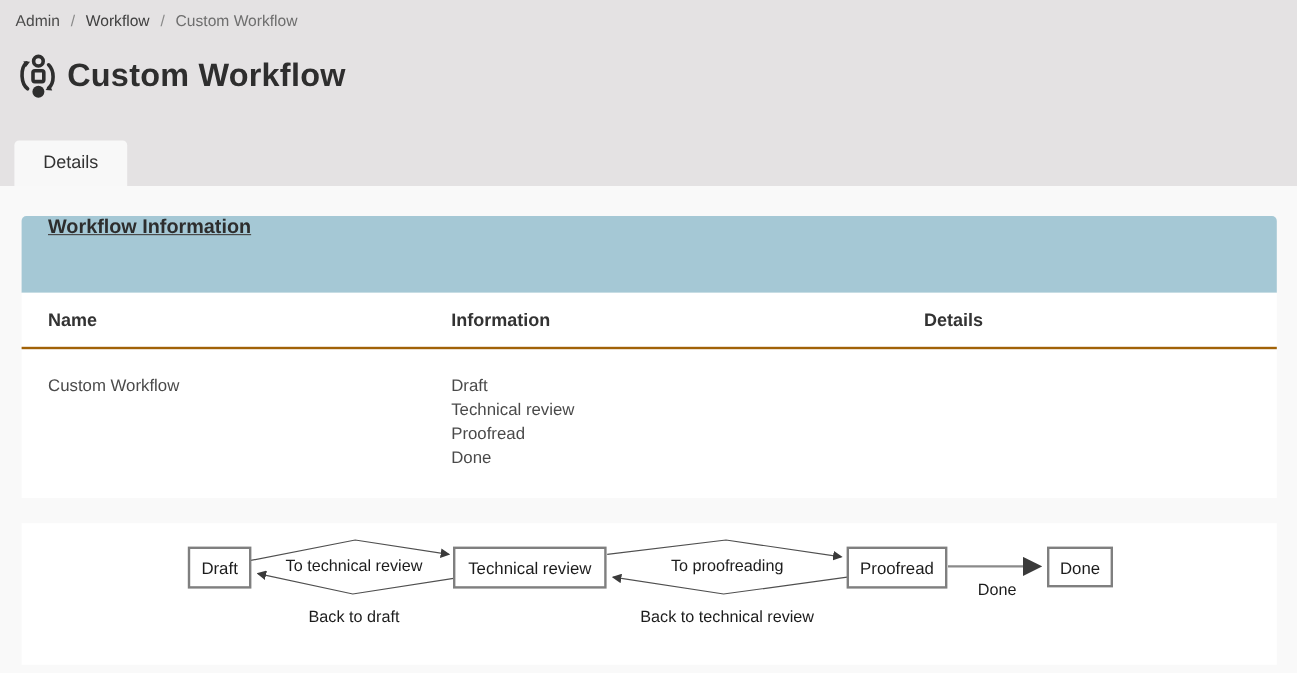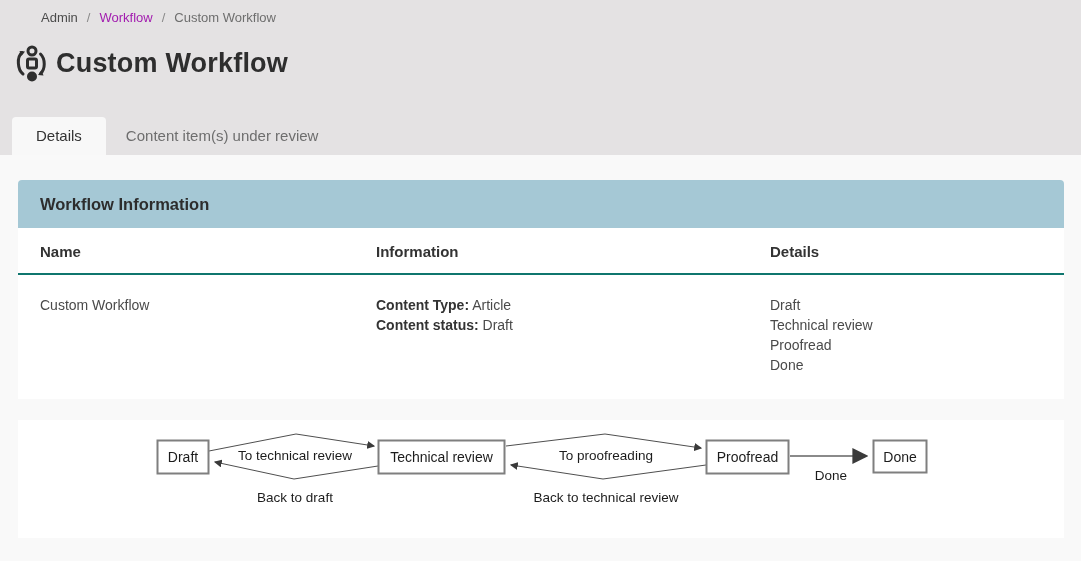--- a/index.html
+++ b/index.html
@@ -17,24 +17,23 @@
     height: 155px;
     background: #e4e2e3;
   }
   .breadcrumb {
     padding: 10px 0 0 13px;
     font-size: 13px;
     color: #4b4b4b;
     display: flex;
     align-items: center;
     gap: 9px;
-    margin-left: 28px;
   }
   .bc-sep { color: #8a8a8a; }
-  .bc-link { color: #a21caf; text-decoration: none; cursor: pointer; }
+  .bc-link { color: #404040; text-decoration: none; cursor: pointer; }
   .bc-current { color: #6e6e6e; }
   .title-row {
     display: flex;
     align-items: center;
     gap: 9px;
     margin: 18px 0 0 11px;
   }
   .title-icon { width: 36px; height: 40px; display: inline-block; flex: 0 0 auto; }
   h1.page-title {
     font-size: 27px;
@@ -62,39 +61,40 @@
     color: #333333;
     border-radius: 4px 4px 0 0;
     padding: 0 24px;
   }
 
   
   .content { padding: 25px 17px 0 18px; }
   .panel { width: 1046px; margin-bottom: 21px; }
   .panel-header {
     background: #a5c8d5;
-    height: 48px;
+    height: 64px;
     border-radius: 4px 4px 0 0;
     padding: 0 22px;
     display: flex;
-    align-items: center;
+    align-items: flex-start;
+    text-decoration: underline;
   }
   .panel-header h2 {
     font-size: 16.5px;
     font-weight: bold;
     color: #2d2d2d;
   }
   .panel-body { background: #ffffff; }
 
   .grid3 {
     display: grid;
     grid-template-columns: 336px 394px 1fr;
     padding: 0 22px;
   }
-  .thead-row { border-bottom: 2px solid #0f766e; }
+  .thead-row { border-bottom: 2px solid #a16207; }
   .thead-row .grid3 > div {
     font-size: 15px;
     font-weight: bold;
     color: #333333;
     padding: 15px 0 13px 0;
   }
   .data-row .grid3 > div {
     font-size: 14px;
     color: #4a4a4a;
     padding: 20px 0 24px 0;
@@ -137,21 +137,20 @@
           <circle cx="21" cy="33.5" r="5" fill="#2e2e2e"></circle>
           <path d="M8.5,8 L14,8.5 L10.5,13 Z" fill="#2e2e2e"></path>
           <path d="M32.5,32.5 L27,32 L30.5,27.5 Z" fill="#2e2e2e"></path>
         </svg>
       </span>
       <h1 class="page-title">Custom Workflow</h1>
     </div>
 
     <div class="tabs">
       <div class="tab active">Details</div>
-      <div class="tab">Content item(s) under review</div>
     </div>
   </header>
 
   <main class="content">
 
     <section class="panel">
       <div class="panel-header">
         <h2>Workflow Information</h2>
       </div>
       <div class="panel-body">
@@ -159,30 +158,20 @@
           <div class="grid3">
             <div>Name</div>
             <div>Information</div>
             <div>Details</div>
           </div>
         </div>
         <div class="data-row">
           <div class="grid3">
             <div>Custom Workflow</div>
             <div>
-              <div>
-                <b>Content Type:</b>
-                <span>Article</span>
-              </div>
-              <div>
-                <b>Content status:</b>
-                <span>Draft</span>
-              </div>
-            </div>
-            <div>
               <div>Draft</div>
               <div>Technical review</div>
               <div>Proofread</div>
               <div>Done</div>
             </div>
           </div>
         </div>
       </div>
     </section>
 

